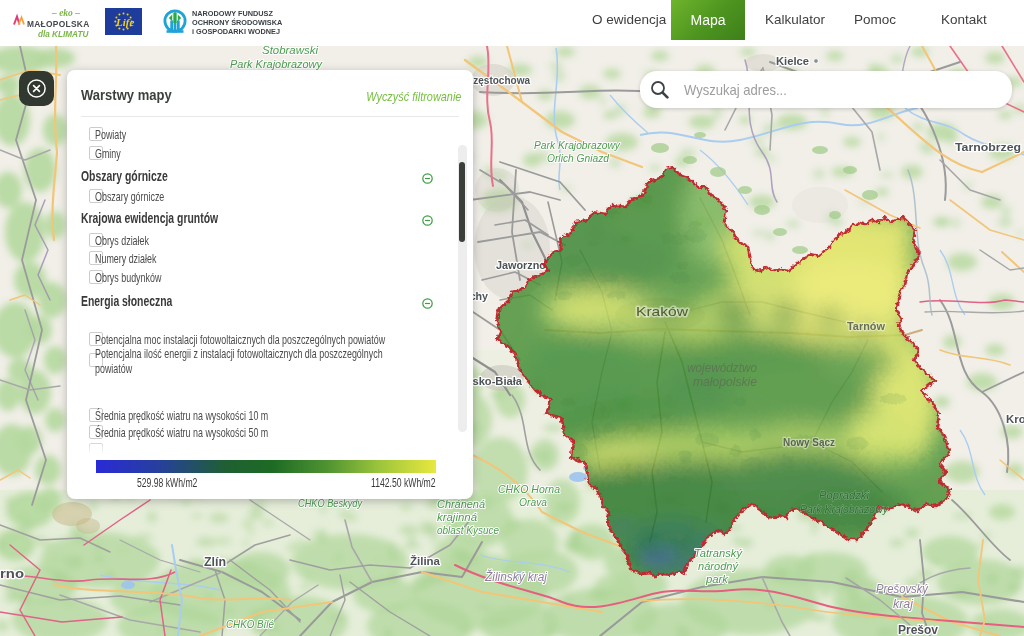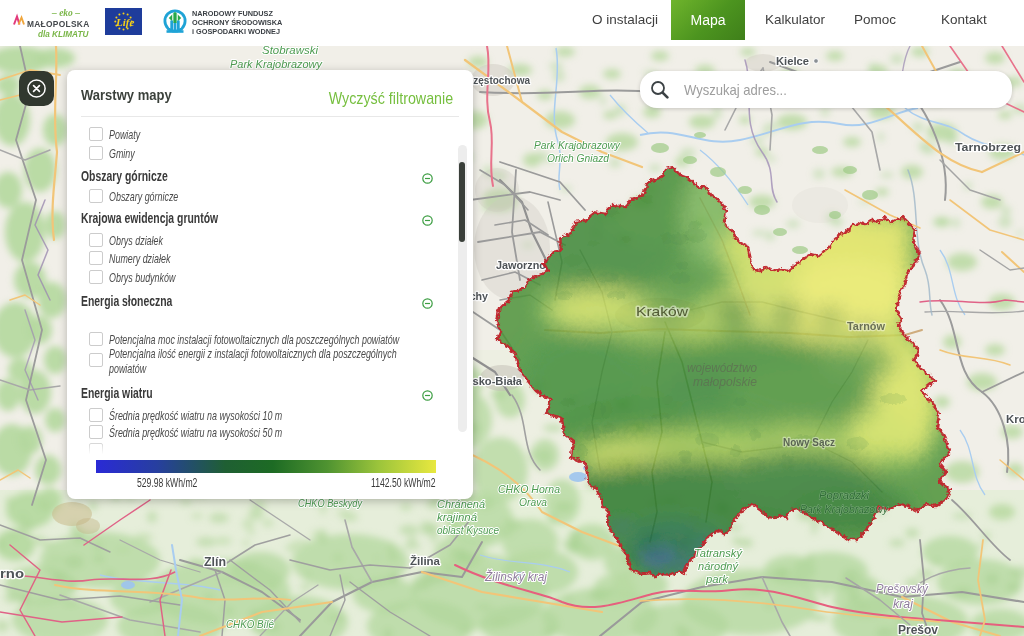--- a/index.html
+++ b/index.html
@@ -12,26 +12,26 @@
 .search { position:absolute; left:640px; top:71px; width:372px; height:37px; background:#fff; border-radius:17px;
   box-shadow:0 1px 4px rgba(0,0,0,0.18); z-index:10; display:flex; align-items:center; }
 .search svg { margin-left:10px; }
 .search .ph { color:#9d9d9d; font-size:15px; margin-left:14px; display:inline-block; transform:scaleX(0.87); transform-origin:0 50%; }
 .closebtn { position:absolute; left:19px; top:71px; width:35px; height:35px; background:#31382f; border-radius:10px;
   z-index:10; display:flex; align-items:center; justify-content:center; }
 .panel { position:absolute; left:67px; top:70px; width:406px; height:429px; background:#fff; border-radius:8px;
   box-shadow:0 2px 10px rgba(0,0,0,0.25); z-index:11; }
 .ptitle { position:absolute; left:14px; top:16px; font-size:15.5px; font-weight:bold; color:#3b413b; }
 .ptitle span, .clearf span { display:inline-block; transform:scaleX(0.84); transform-origin:0 50%; }
-.clearf { position:absolute; right:20px; top:19px; font-size:17px; color:#76bf3f; }
+.clearf { position:absolute; right:12px; top:19px; font-size:13px; color:#76bf3f;font-style:italic; }
 .clearf span { transform-origin:100% 50%; }
 .psep { position:absolute; left:14px; right:14px; top:46px; height:1px; background:#e8e8e8; }
 .plist { position:absolute; left:0; top:57px; width:382px; height:328px; overflow:hidden; }
 .plist-inner { position:relative; width:100%; height:100%; }
-.itm { position:absolute; left:0; width:100%; height:19px; padding-left:42px; display:flex; align-items:center;font-style:italic; }
+.itm { position:absolute; left:0; width:100%; height:19px; padding-left:28px; display:flex; align-items:center; }
 .cb { position:absolute; left:22px; top:2px; width:14px; height:14px; background:#fff;
   border:1px solid #ccc; border-radius:2px; }
 .cb.on { background:#157f2e; border-color:#157f2e; }
 .lb { font-size:13px; color:#4a4a4a; line-height:15px; }
 .cx { display:inline-block; transform:scaleX(0.685); transform-origin:0 50%; white-space:nowrap; }
 .itm.bold .cx { transform:scaleX(0.76); }
 .itm .lb { white-space:nowrap; }
 .itm.bold .lb { font-weight:bold; color:#3d3d3d; }
 .sh { position:absolute; left:0; width:100%; height:19px; padding-left:14px; display:flex; align-items:center; }
 .cx2 { display:inline-block; transform:scaleX(0.694); transform-origin:0 50%; font-size:15px; font-weight:bold; color:#3a3a3a; white-space:nowrap; }
@@ -789,27 +789,20 @@
               </svg></span>
           </div>
           <div class="itm" style="top:203px">
             <span class="cb"></span>
             <span class="lb cx">Potencjalna moc instalacji fotowoltaicznych dla poszczególnych powiatów</span>
           </div>
           <div class="itm" style="top:224px">
             <span style="top:2px" class="cb"></span>
             <span class="lb cx">Potencjalna ilość energii z instalacji fotowoltaicznych dla poszczególnych<br>powiatów</span>
           </div>
-          <div class="sh" style="top:256px">
-            <span class="cx2">Energia wiatru</span>
-            <span class="mi"><svg width="11" height="11" viewBox="0 0 11 11">
-                <circle cx="5.5" cy="5.5" r="4.7" fill="none" stroke="#3d9e43" stroke-width="1.2"></circle>
-                <line x1="3" y1="5.5" x2="8" y2="5.5" stroke="#3d9e43" stroke-width="1.2"></line>
-              </svg></span>
-          </div>
           <div class="itm" style="top:279px">
             <span class="cb"></span>
             <span class="lb cx">Średnia prędkość wiatru na wysokości 10 m</span>
           </div>
           <div class="itm" style="top:296px">
             <span class="cb"></span>
             <span class="lb cx">Średnia prędkość wiatru na wysokości 50 m</span>
           </div>
           <div class="itm" style="top:314px">
             <span class="cb"></span>
@@ -859,20 +852,20 @@
     <path d="M10.8,7.8 L10.8,16 M15.2,7.8 L15.2,16" stroke="#fff" stroke-width="1.1"></path>
     <rect x="8.3" y="14.5" width="2.8" height="9.5" fill="#1fa3d6"></rect>
     <rect x="11.6" y="17" width="2.8" height="7" fill="#1fa3d6"></rect>
     <rect x="14.9" y="14.5" width="2.8" height="9.5" fill="#1fa3d6"></rect>
     <rect x="4.5" y="24.2" width="17" height="2.6" fill="#1fa3d6"></rect>
     <text x="30" y="10" font-size="7.3" font-weight="bold" fill="#3a3f44">NARODOWY FUNDUSZ</text>
     <text x="30" y="19" font-size="7.3" font-weight="bold" fill="#3a3f44">OCHRONY ŚRODOWISKA</text>
     <text x="30" y="28" font-size="7.3" font-weight="bold" fill="#3a3f44">i GOSPODARKI WODNEJ</text>
   </svg>
   <div class="nav">
-    <a style="left:592px" href="#">O instalacji</a>
+    <a style="left:592px" href="#">O ewidencja</a>
     <a class="mapa" href="#">Mapa</a>
     <a style="left:765px" href="#">Kalkulator</a>
     <a style="left:854px" href="#">Pomoc</a>
     <a style="left:941px" href="#">Kontakt</a>
   </div>
 </div>
 </div>
 
 </body></html>

